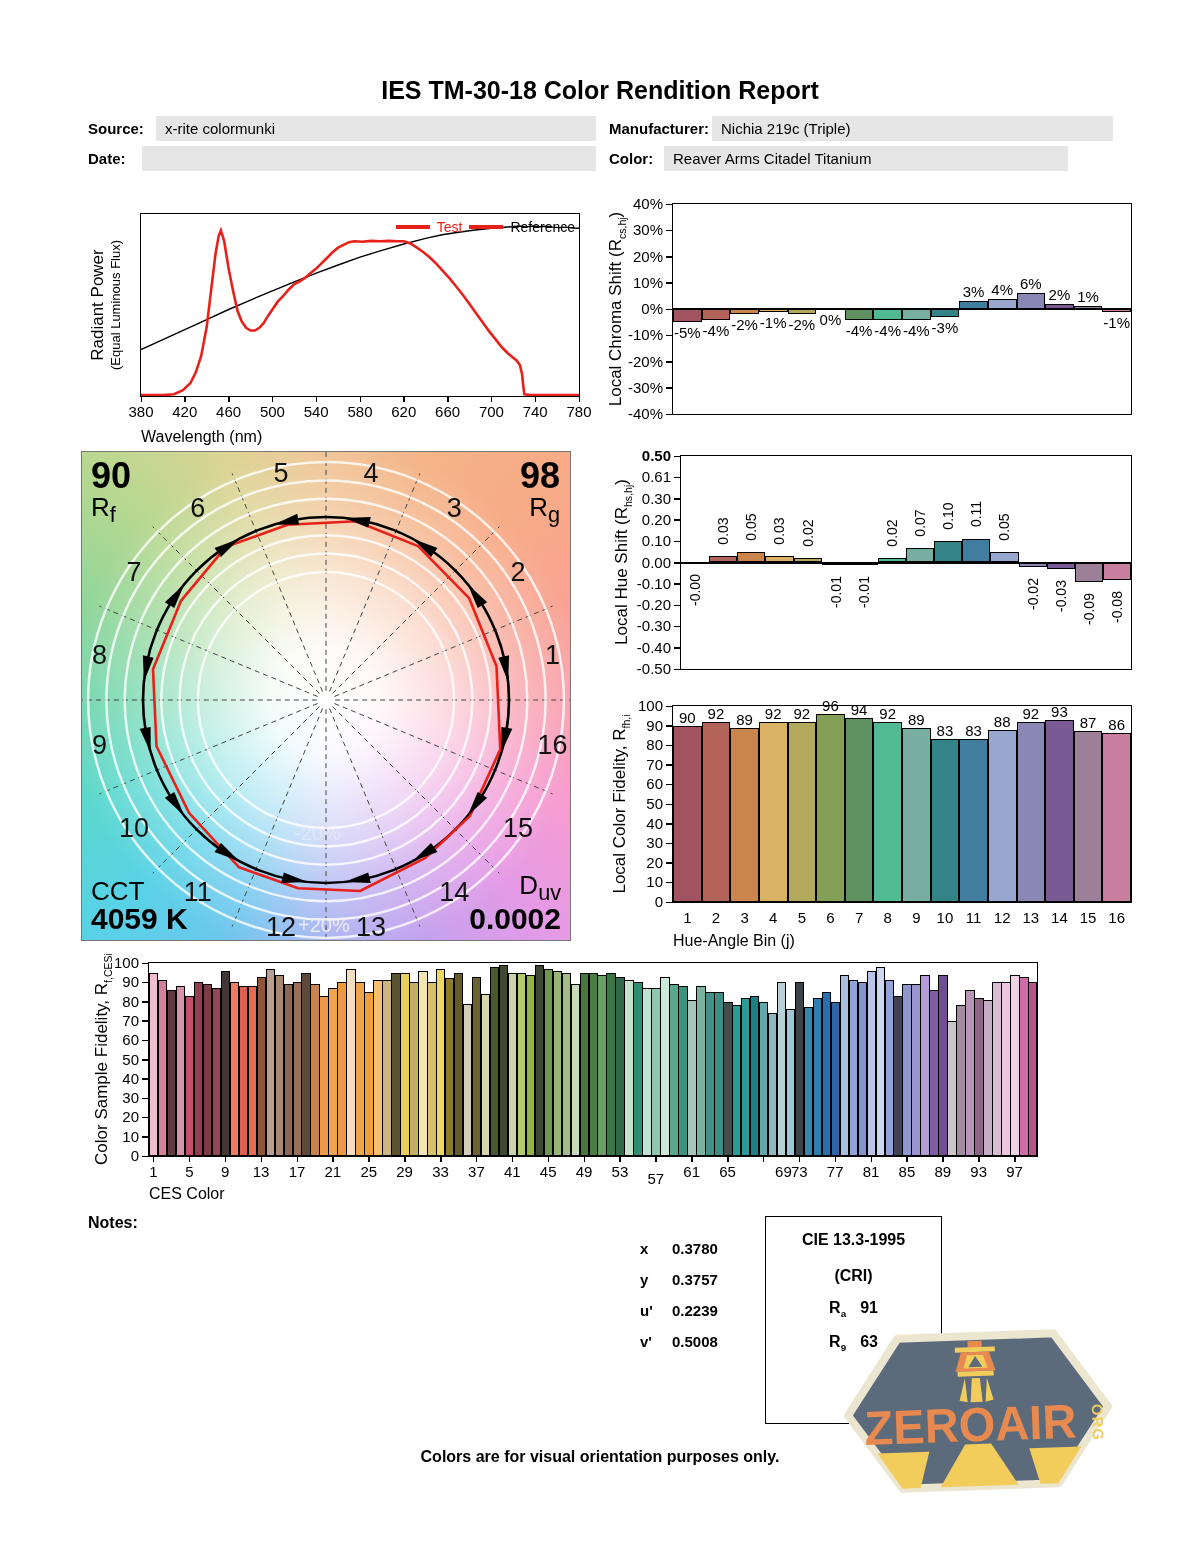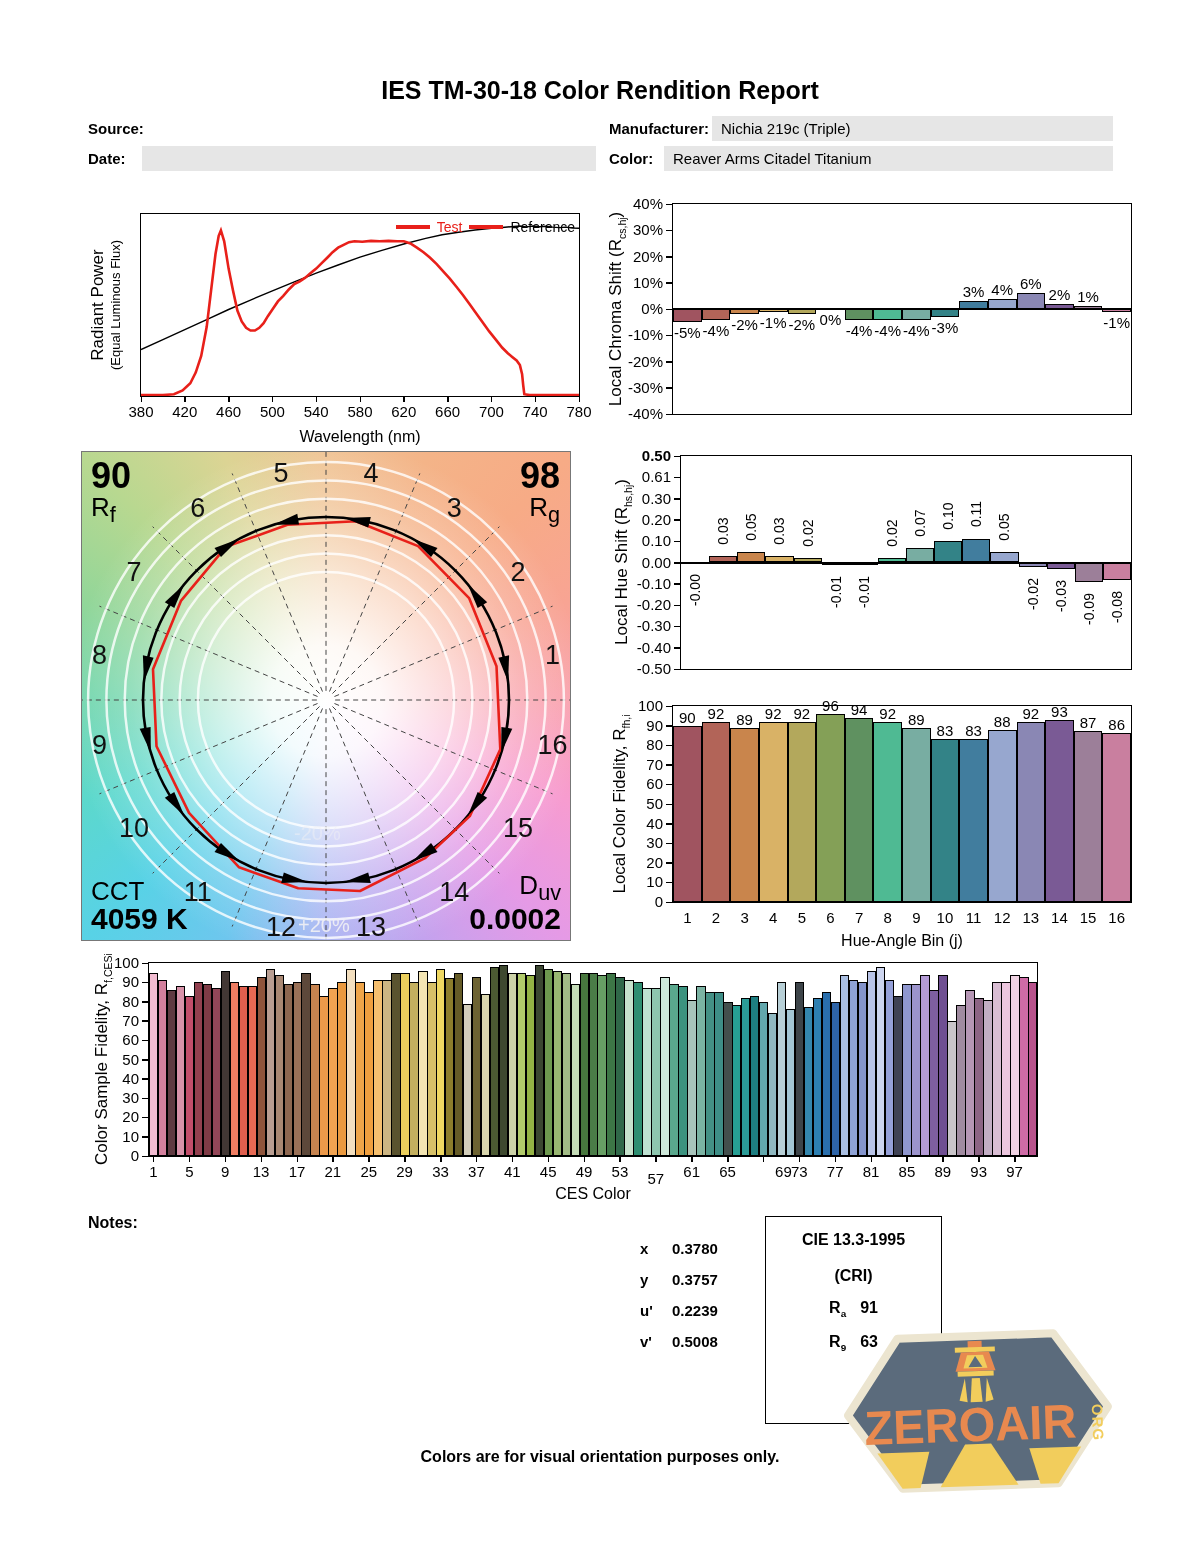--- a/index.html
+++ b/index.html
@@ -11,21 +11,21 @@
   .meta-box{position:absolute;background:#e6e6e6;height:25px;line-height:25px;
             font-size:15px;padding-left:9px;box-sizing:border-box;}
   
   .plot{position:absolute;border:1.5px solid #000;background:#fff;box-sizing:content-box;}
   .ylab{position:absolute;white-space:nowrap;font-size:17px;transform:translate(-50%,-50%) rotate(-90deg);text-align:center;}
   .ylab sub, .small sub, .cri-sym sub{font-size:62%;}
   .ytick{position:absolute;width:52px;text-align:right;font-size:15px;line-height:14px;}
   .ytickmark{position:absolute;width:6px;height:1.5px;background:#000;}
   .xtickmark{position:absolute;width:1.5px;height:6px;background:#000;}
   .xtick{position:absolute;font-size:15px;text-align:center;}
-  .xlabel{position:absolute;font-size:16px;text-align:center;white-space:nowrap;}
+  .xlabel{position:absolute;font-size:16px;white-space:nowrap;}
   .bar{position:absolute;border:1px solid #000;box-sizing:border-box;}
   .barlab{position:absolute;font-size:15px;text-align:center;white-space:nowrap;}
   .barlab.vert{transform:rotate(-90deg);font-size:14px;}
   .zeroline{position:absolute;left:0;height:2px;background:#000;}
   
   #spd-legend{position:absolute;top:5px;right:4px;display:flex;align-items:center;gap:7px;font-size:14px;}
   .leg-swatch{width:34px;height:4px;}
   
   #cvg{position:absolute;left:82px;top:452px;width:488px;height:488px;outline:1px solid #777;}
   #cvg-bg{position:absolute;inset:0;
@@ -54,26 +54,27 @@
   #logo{position:absolute;left:842px;top:1316px;width:272px;height:192px;transform:rotate(-2deg);}
 </style>
 </head>
 <body>
 
 <div class="page">
 
   <div class="title">IES TM-30-18 Color Rendition Report</div>
 
   <div class="meta-label" style="left:88px;top:117px;">Source:</div>
+  <div class="meta-box" style="left:156px;top:116px;width:440px;">x-rite colormunki</div>
   <div class="meta-label" style="left:609px;top:117px;">Manufacturer:</div>
   <div class="meta-box" style="left:712px;top:116px;width:401px;">Nichia 219c (Triple)</div>
   <div class="meta-label" style="left:88px;top:147px;">Date:</div>
   <div class="meta-box" style="left:142px;top:146px;width:454px;"></div>
   <div class="meta-label" style="left:609px;top:147px;">Color:</div>
-  <div class="meta-box" style="left:664px;top:146px;width:449px;">Reaver Arms Citadel Titanium</div>
+  <div class="meta-box" style="left:664px;top:146px;width:404px;">Reaver Arms Citadel Titanium</div>
 
   <div class="plot" id="spd-plot" style="left:140px;top:213px;width:438px;height:182px;overflow:visible;">
     <div class="ylab" style="left:-36px;top:91px;font-size:17px;">
       <div>Radiant Power</div>
       <div style="font-size:13px;">(Equal Luminous Flux)</div>
     </div>
     <svg id="spd-svg" width="438" height="182" viewBox="0 0 438 182">
         <polyline points="0.0,135.6 21.9,125.6 43.8,115.6 65.7,105.6 87.6,95.5 109.5,86.1 131.4,76.8 153.3,67.9 175.2,59.1 197.1,51.0 219.0,43.1 240.9,36.4 262.8,30.0 284.7,24.4 301.1,20.7 317.6,18.2 334.0,16.0 350.4,14.4 361.3,13.5 370.1,12.7 378.9,12.0 385.4,12.9 392.0,12.0 398.6,12.7 405.2,12.2 411.7,13.1 418.3,13.6 424.9,13.1 431.4,14.0 438.0,14.2" fill="none" stroke="#000000" stroke-width="1.4"></polyline>
         <polyline points="0.0,181.1 21.9,181.1 32.9,180.2 41.6,176.5 49.3,169.3 54.8,158.3 60.2,142.0 65.7,112.8 70.1,76.4 74.5,40.0 77.7,21.8 79.9,16.4 83.2,27.3 87.6,54.6 92.0,76.4 96.4,96.5 100.7,107.4 105.1,113.8 109.5,116.5 113.9,116.5 118.3,113.8 122.6,109.2 127.0,101.9 131.4,95.5 136.9,87.4 142.3,81.9 147.8,75.5 153.3,70.1 158.8,67.3 164.3,63.7 169.7,59.1 175.2,54.6 180.7,49.1 186.2,43.7 191.6,38.2 197.1,33.7 202.6,30.9 208.0,28.2 213.5,27.3 221.2,27.7 230.0,26.9 238.7,27.3 247.5,26.9 256.2,27.3 262.8,27.3 269.4,29.5 275.9,33.7 282.5,38.2 289.1,43.7 295.7,50.1 302.2,57.3 308.8,64.6 315.4,72.8 321.9,81.0 328.5,90.1 335.1,99.2 341.6,108.3 348.2,117.4 354.8,125.6 361.3,133.8 366.8,139.2 371.2,142.9 375.6,146.5 378.9,151.1 381.1,160.2 382.2,171.1 383.3,180.2 388.7,181.1 438.0,181.1" fill="none" stroke="#e8201a" stroke-width="2.6"></polyline>
       </svg>

